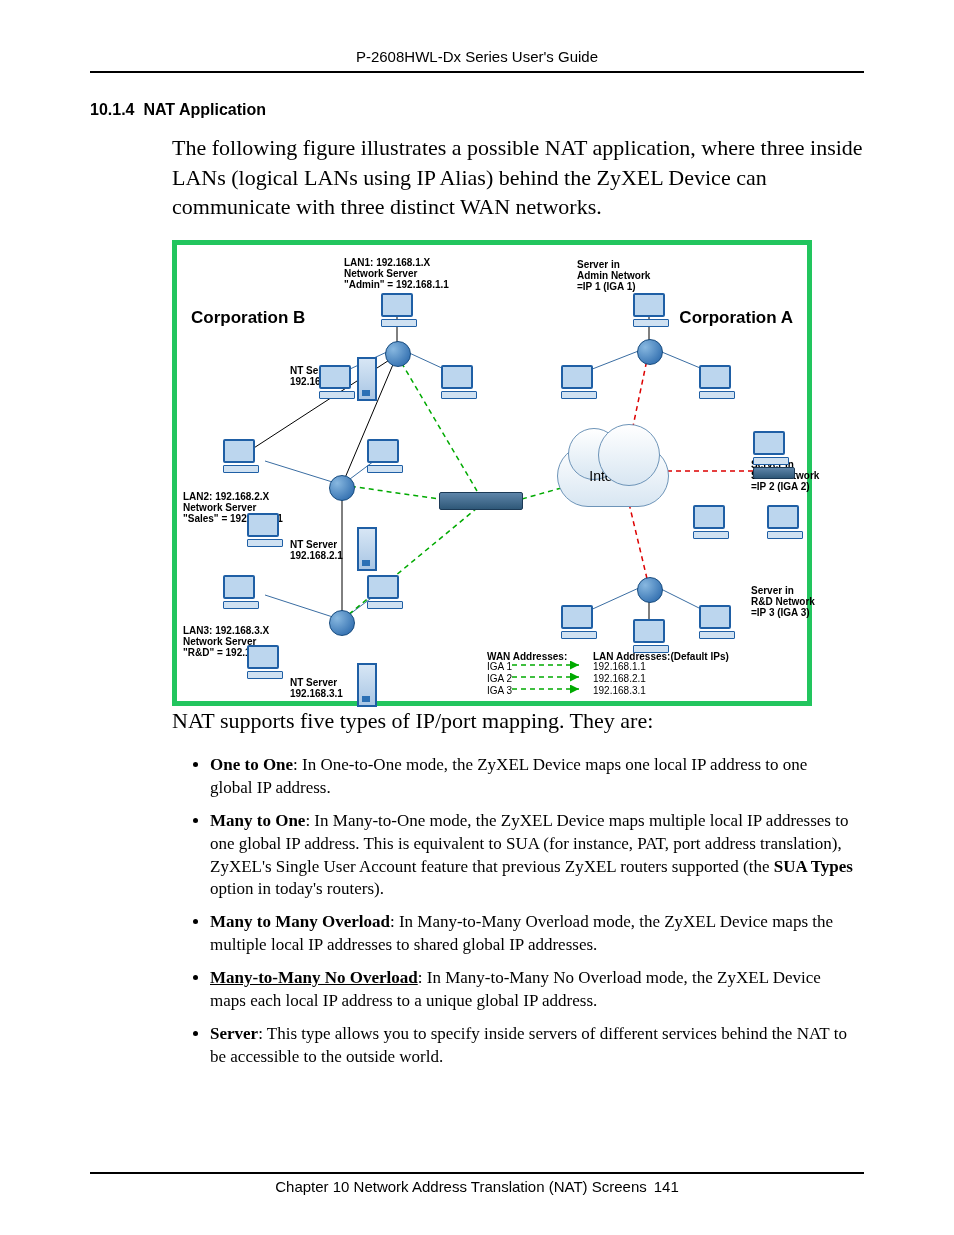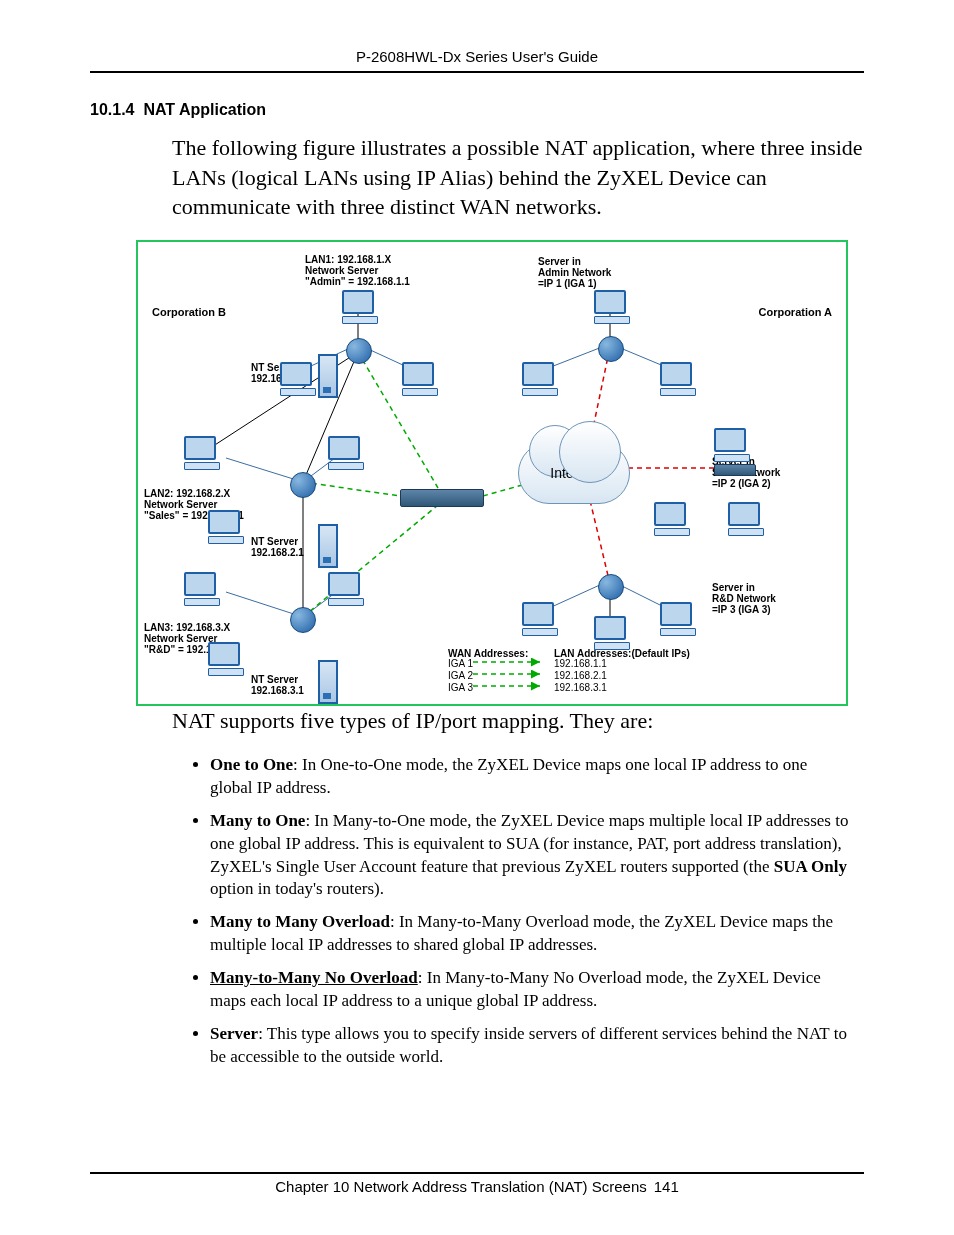--- a/index.html
+++ b/index.html
@@ -44,38 +44,38 @@
     padding-left: 82px;
   }
   .fig-caption {
     font-family: Arial, Helvetica, sans-serif;
     font-size: 15px;
     margin: 0 0 4px 0;
     padding-left: 82px;
   }
   .fig-caption .bold { font-weight: bold; }
   .figure-box {
-    margin-left: 46px;
-    border: 2px solid #22c55e;
+    margin-left: 82px;
+    border: 5px solid #22c55e;
     background: #fff;
     position: relative;
-    width: 712px;
+    width: 640px;
     height: 466px;
     box-sizing: border-box;
     font-family: Arial, Helvetica, sans-serif;
   }
   .dlabel {
     position: absolute;
     font-size: 10px;
     line-height: 1.1;
     color: #000;
     font-weight: bold;
   }
   .dlabel.big {
-    font-size: 11px;
+    font-size: 17px;
     font-weight: bold;
     text-align: right;
   }
   .dlabel.norm { font-weight: normal; }
 
   .icon-pc {
     position: absolute;
     width: 34px;
     height: 30px;
   }
@@ -348,21 +348,21 @@
         </div>
     </div>
 
     <p class="body-text">NAT supports five types of IP/port mapping. They are:</p>
 
     <ul class="mapping">
       <li>
         <b>One to One</b><span>: In One-to-One mode, the ZyXEL Device maps one local IP address to one global IP address.</span>
       </li>
       <li>
-        <b>Many to One</b><span>: In Many-to-One mode, the ZyXEL Device maps multiple local IP addresses to one global IP address. This is equivalent to SUA (for instance, PAT, port address translation), ZyXEL's Single User Account feature that previous ZyXEL routers supported (the </span><b>SUA Only</b><span> option in today's routers).</span>
+        <b>Many to One</b><span>: In Many-to-One mode, the ZyXEL Device maps multiple local IP addresses to one global IP address. This is equivalent to SUA (for instance, PAT, port address translation), ZyXEL's Single User Account feature that previous ZyXEL routers supported (the </span><b>SUA Types</b><span> option in today's routers).</span>
       </li>
       <li>
         <b>Many to Many Overload</b><span>: In Many-to-Many Overload mode, the ZyXEL Device maps the multiple local IP addresses to shared global IP addresses.</span>
       </li>
       <li>
         <b style="text-decoration:underline">Many-to-Many No Overload</b><span>: In Many-to-Many No Overload mode, the ZyXEL Device maps each local IP address to a unique global IP address.</span>
       </li>
       <li>
         <b>Server</b><span>: This type allows you to specify inside servers of different services behind the NAT to be accessible to the outside world.</span>
       </li>

